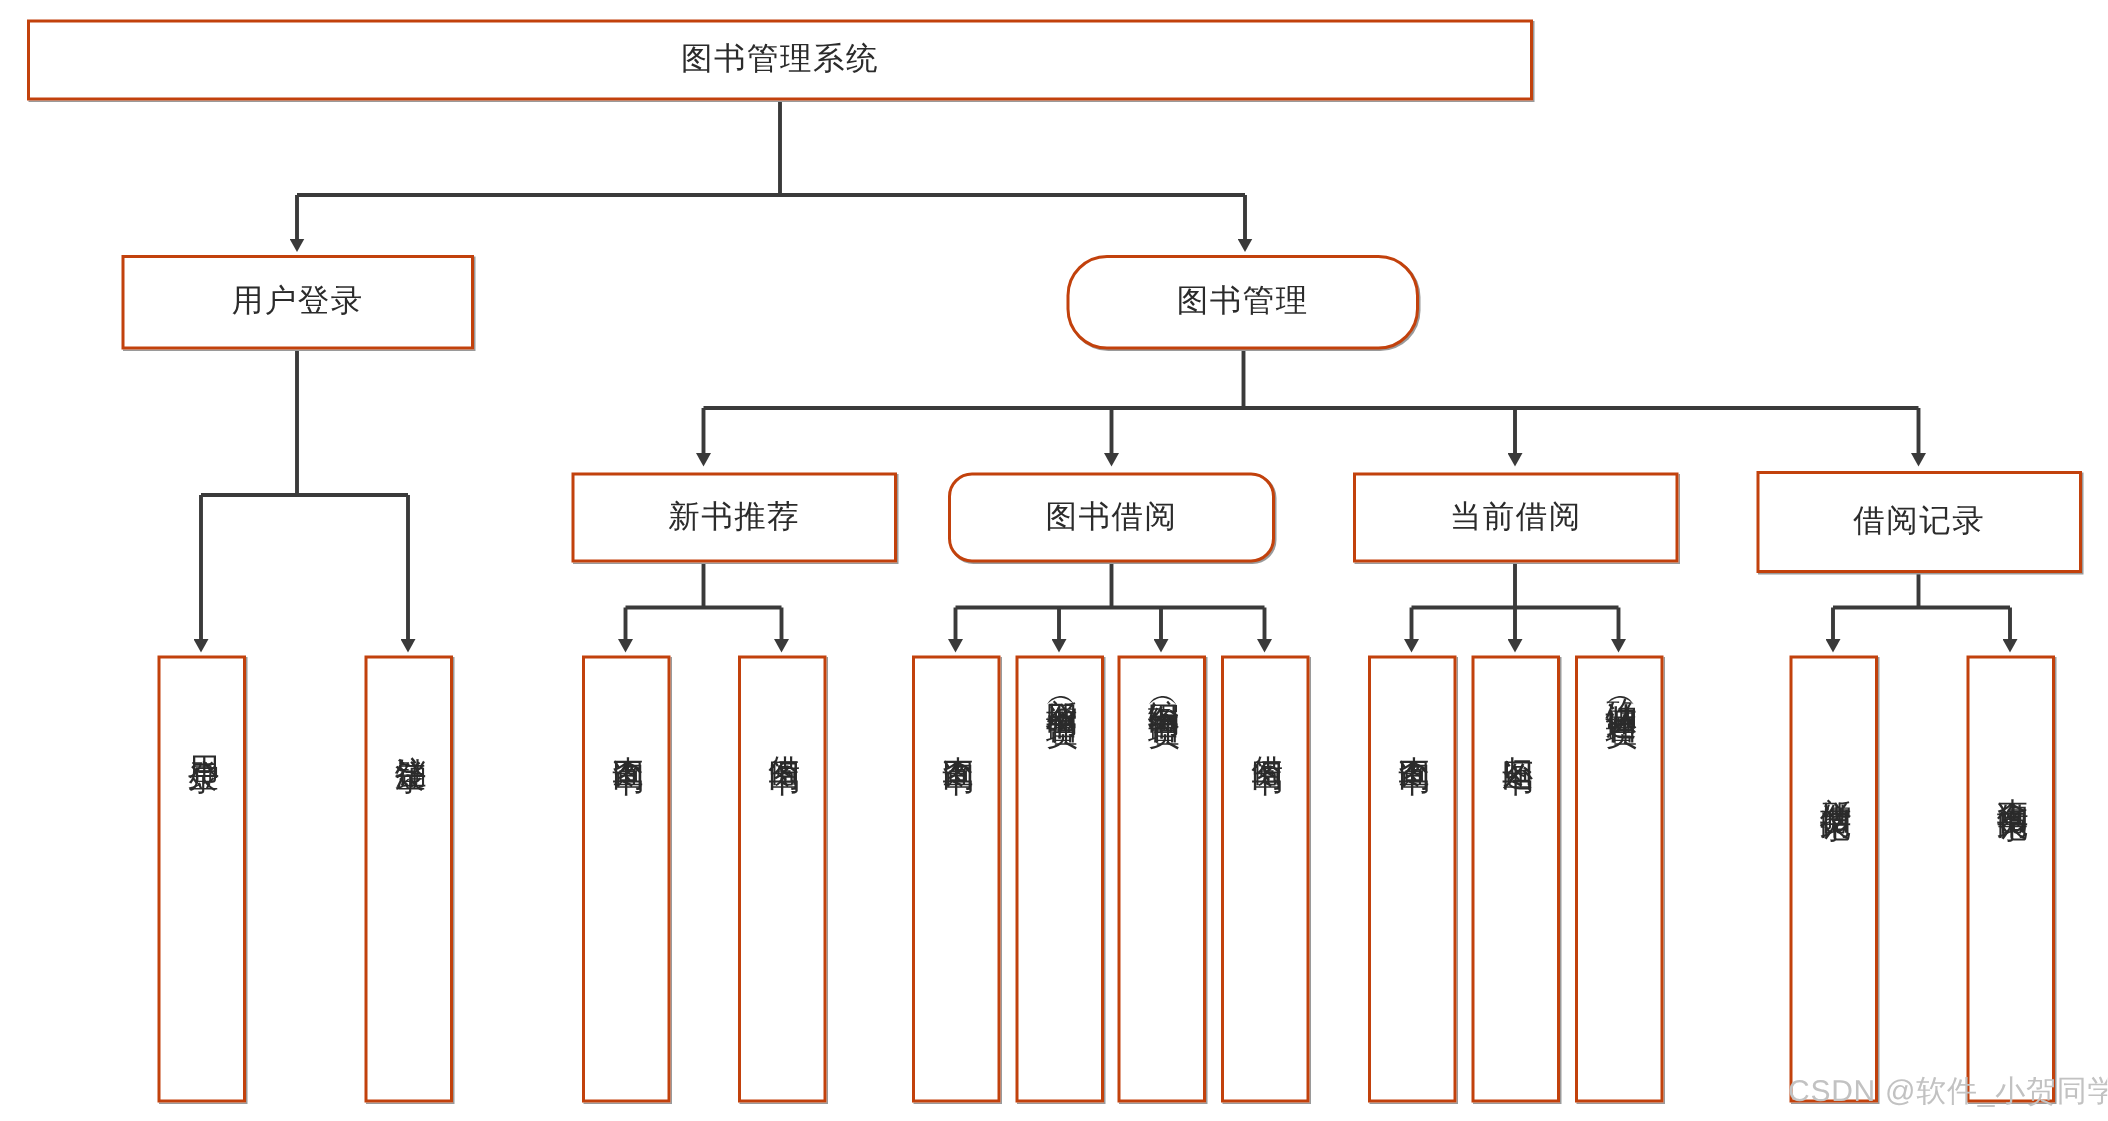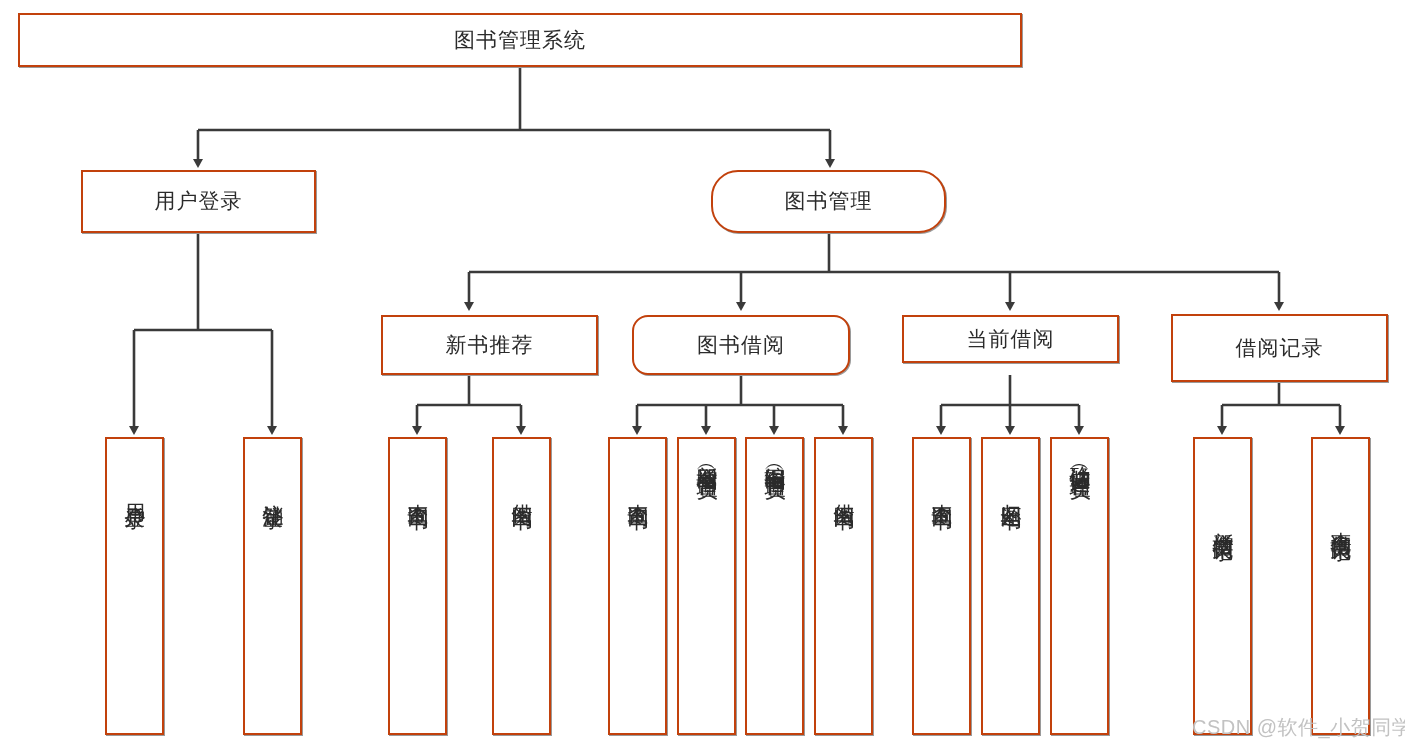--- a/index.html
+++ b/index.html
@@ -136,21 +136,21 @@
   <div class="node horizontal" style="left:711px; top:170px; width:235px; height:63px;border-radius:27px;">
     <span class="label">图书管理</span>
   </div>
 
   <div class="node horizontal" style="left:361px; top:315px; width:217px; height:60px;margin-left:20px;">
     <span class="label">新书推荐</span>
   </div>
   <div class="node horizontal" style="left:632px; top:315px; width:218px; height:60px;border-radius:16px;">
     <span class="label">图书借阅</span>
   </div>
-  <div class="node horizontal" style="left:902px; top:315px; width:217px; height:48px;">
+  <div class="node horizontal" style="left:902px; top:315px; width:217px; height:60px;">
     <span class="label">当前借阅</span>
   </div>
   <div class="node horizontal" style="left:1171px; top:314px; width:217px; height:68px;">
     <span class="label">借阅记录</span>
   </div>
 
   <div class="node vertical mid" style="left:105px; top:437px; width:59px; height:298px;">
     <span class="label">用户登录</span>
   </div>
   <div class="node vertical mid" style="left:243px; top:437px; width:59px; height:298px;">

